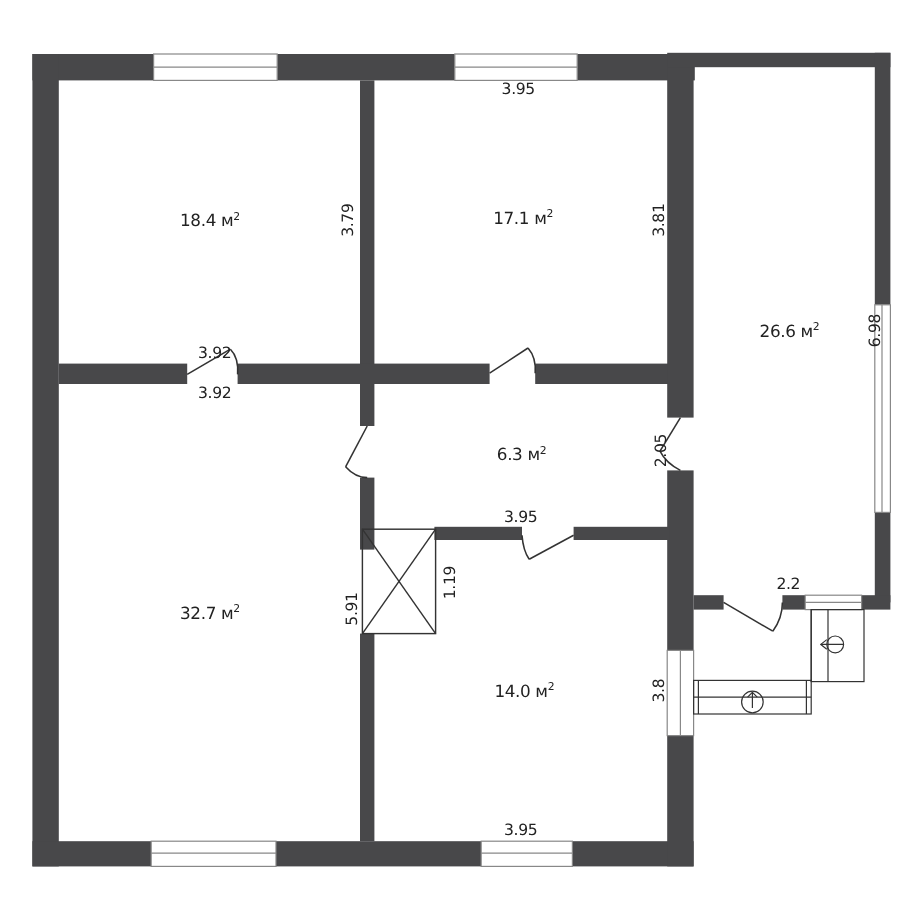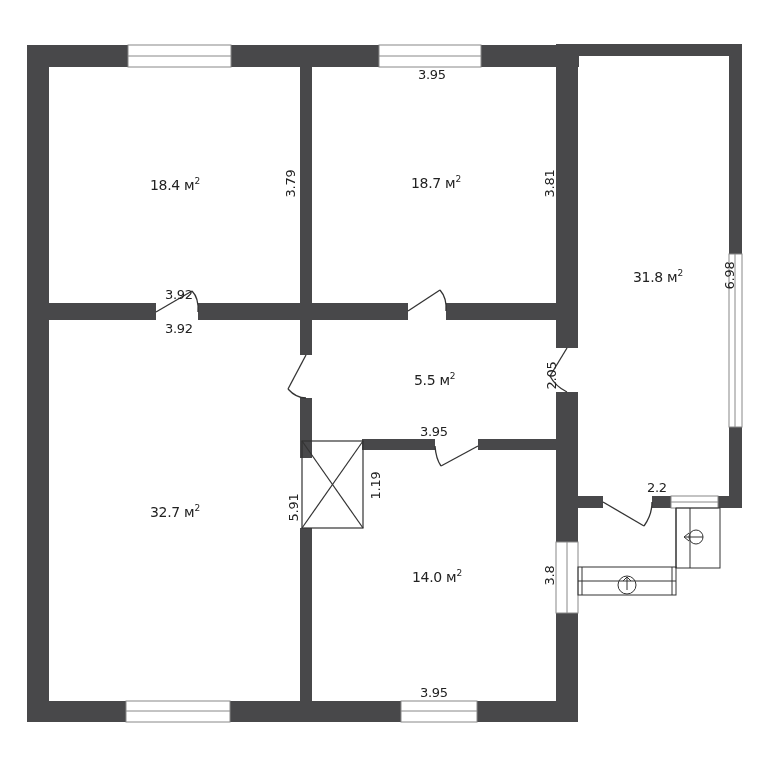--- a/index.html
+++ b/index.html
@@ -98,23 +98,23 @@
     <line x1="582" y1="567" x2="582" y2="595"></line>
     <line x1="578" y1="581" x2="676" y2="581"></line>
     <line x1="672" y1="567" x2="672" y2="595"></line>
     <circle cx="627" cy="585" r="9"></circle>
     <line x1="627" y1="577" x2="627" y2="590"></line>
     <polyline points="623,581 627,577 631,581"></polyline>
   </g>
 </svg>
 
 <div class="lbl area" style="left:150px;top:176px"><span>18.4 м</span><sup>2</sup></div>
-<div class="lbl area" style="left:411px;top:174px"><span>18.7 м</span><sup>2</sup></div>
-<div class="lbl area" style="left:633px;top:268px"><span>31.8 м</span><sup>2</sup></div>
-<div class="lbl area" style="left:414px;top:371px"><span>5.5 м</span><sup>2</sup></div>
+<div class="lbl area" style="left:411px;top:174px"><span>17.1 м</span><sup>2</sup></div>
+<div class="lbl area" style="left:633px;top:268px"><span>26.6 м</span><sup>2</sup></div>
+<div class="lbl area" style="left:414px;top:371px"><span>6.3 м</span><sup>2</sup></div>
 <div class="lbl area" style="left:150px;top:503px"><span>32.7 м</span><sup>2</sup></div>
 <div class="lbl area" style="left:412px;top:568px"><span>14.0 м</span><sup>2</sup></div>
 
 <div class="lbl" style="left:418px;top:67px">3.95</div>
 <div class="lbl vert" style="left:277px;top:176px">3.79</div>
 <div class="lbl vert" style="left:536px;top:176px">3.81</div>
 <div class="lbl vert" style="left:716px;top:268px">6.98</div>
 <div class="lbl" style="left:165px;top:287px">3.92</div>
 <div class="lbl" style="left:165px;top:321px">3.92</div>
 <div class="lbl vert" style="left:538px;top:368px">2.05</div>

